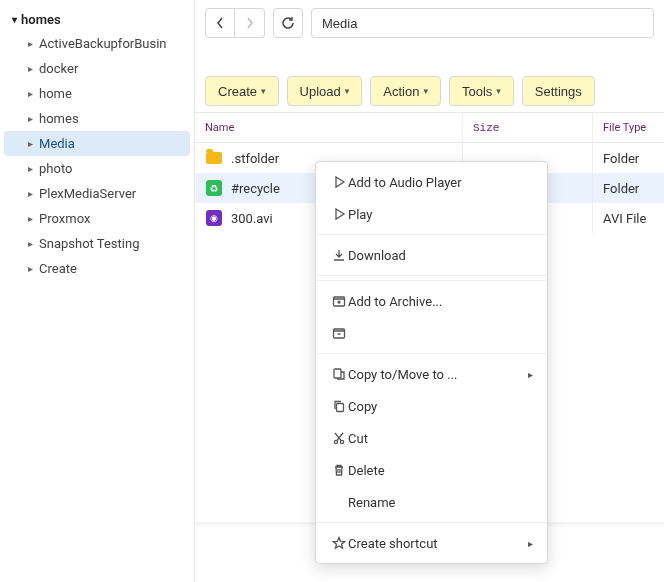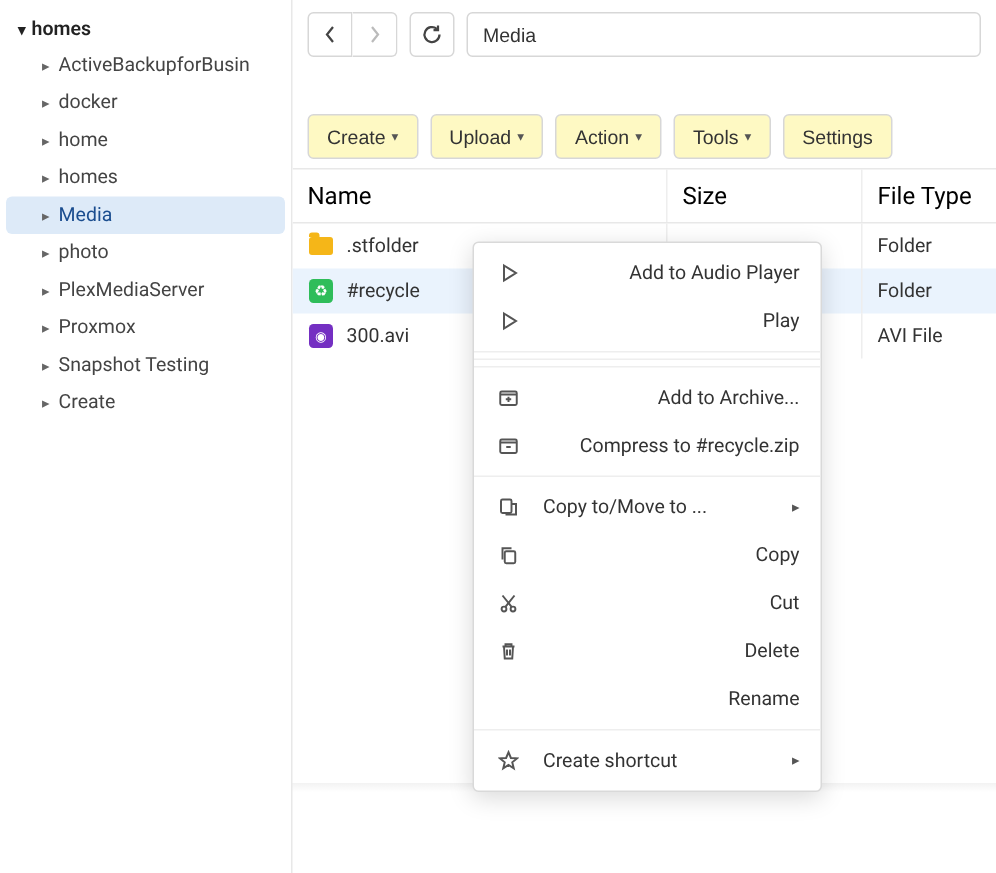--- a/index.html
+++ b/index.html
@@ -66,26 +66,26 @@
   }
   .btn {
     height: 30px; padding: 0 12px; border: 1px solid #d7d7d7; background: #fef9c3;
     border-radius: 4px; color: #333; font-size: 13px; cursor: pointer;
     display: flex; align-items: center; gap: 4px; margin-top: 32px;
   }
   .btn .caret { font-size: 9px; color: #555; }
   .table-wrap { flex: 1; overflow: hidden; }
   .table-head {
     display: flex; border-top: 1px solid #e8e8e8; border-bottom: 1px solid #e8e8e8;
-    background: #fff; color: #000000; font-size: 16px;
+    background: #fff; color: #701a75; font-size: 11px;
   }
   .th, .td { padding: 8px 10px; display: flex; align-items: center; }
   .col-name { flex: 1; }
-  .col-size { width: 130px; border-left: 1px solid #eee; }
-  .col-type { width: 90px; border-left: 1px solid #eee; }
+  .col-size { width: 130px; border-left: 1px solid #eee; font-family: Liberation Mono, monospace; }
+  .col-type { width: 72px; border-left: 1px solid #eee; }
   .table-row {
     display: flex; height: 30px; align-items: stretch; cursor: pointer; justify-content: center;
   }
   .table-row.selected { background: #eaf3fd; }
   .file-icon {
     width: 18px; height: 18px; margin-right: 8px; display: inline-flex; align-items: center; justify-content: center;
   }
   .folder-yellow {
     width: 16px; height: 12px; background: #f5b618; border-radius: 2px; position: relative;
   }
@@ -103,22 +103,22 @@
     left: 315px; top: 161px;
     width: 233px;
     background: #fff;
     border: 1px solid #d9d9d9;
     border-radius: 4px;
     box-shadow: 0 4px 16px rgba(0,0,0,0.15);
     padding: 4px 0;
     z-index: 100;
   }
   .menu-item {
-    display: flex; align-items: center; padding: 7px 14px; gap: 14px;
-    cursor: pointer; font-size: 13px; color: #333; justify-content: space-between;
+    display: flex; align-items: center; padding: 7px 14px; 
+    cursor: pointer; font-size: 13px; color: #333;
   }
   .menu-icon {
     width: 18px; height: 18px; display:flex; align-items:center; justify-content:center; color:#555;
   }
   .menu-sep { height: 1px; background: #eee; margin: 4px 0; }
   .submenu-arrow { margin-left: auto; font-size: 10px; color: #555; }
   .bottom-shadow {
     position: absolute; left: 0; right: 0; bottom: 54px; height: 6px;
     background: linear-gradient(to bottom, rgba(0,0,0,0.05), transparent);
     z-index: 50;
@@ -276,39 +276,46 @@
     </div>
     <div class="menu-item">
       <span class="menu-icon">
         <svg width="14" height="14" viewBox="0 0 14 14">
           <path d="M4 2 L12 7 L4 12 Z" stroke="#555" stroke-width="1.3" fill="none"></path>
         </svg>
       </span>
       <span>Play</span>
     </div>
     <div class="menu-sep"></div>
+    <div class="menu-item">
+      <span class="menu-icon">
+        <svg width="14" height="14" viewBox="0 0 14 14">
+          <path d="M7 2 L7 9 M4 6 L7 9 L10 6 M2 12 L12 12" stroke="#555" stroke-width="1.3" fill="none"></path>
+        </svg>
+      </span>
+      <span>Download</span>
+    </div>
     <div class="menu-sep"></div>
     <div class="menu-sep"></div>
     <div class="menu-item">
       <span class="menu-icon">
         <svg width="14" height="14" viewBox="0 0 14 14">
           <rect x="1.5" y="3" width="11" height="9" rx="1" stroke="#555" stroke-width="1.3" fill="none"></rect>
           <path d="M1.5 5 L12.5 5 M7 6.5 L7 10 M5.2 8.2 L8.8 8.2" stroke="#555" stroke-width="1.3" fill="none"></path>
         </svg>
       </span>
       <span>Add to Archive...</span>
     </div>
     <div class="menu-item">
       <span class="menu-icon">
         <svg width="14" height="14" viewBox="0 0 14 14">
           <rect x="1.5" y="3" width="11" height="9" rx="1" stroke="#555" stroke-width="1.3" fill="none"></rect>
           <path d="M1.5 5 L12.5 5 M5.5 8 L8.5 8" stroke="#555" stroke-width="1.3" fill="none"></path>
         </svg>
       </span>
-      <span>Compress to #recycle.zip</span>
     </div>
     <div class="menu-sep"></div>
     <div class="menu-item">
       <span class="menu-icon">
         <svg width="14" height="14" viewBox="0 0 14 14">
           <rect x="2" y="2" width="7" height="9" rx="1" stroke="#555" stroke-width="1.3" fill="none"></rect>
           <path d="M9 5 L12 5 L12 12 L5 12" stroke="#555" stroke-width="1.3" fill="none"></path>
         </svg>
       </span>
       <span>Copy to/Move to ...</span>

